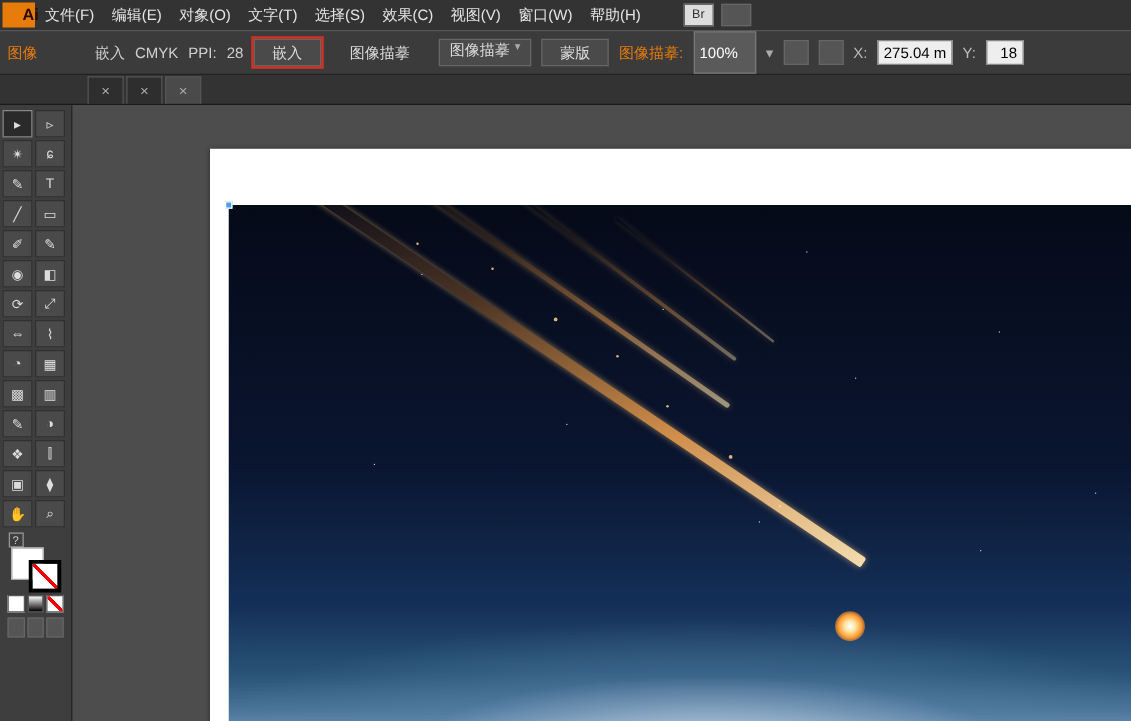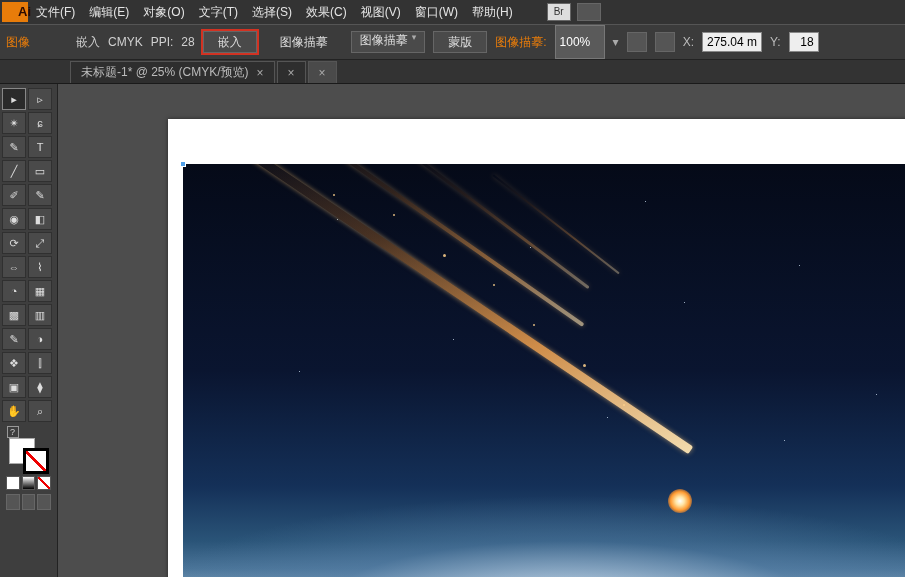--- a/index.html
+++ b/index.html
@@ -100,21 +100,20 @@
   <div class="sep-icon"></div>
   <div class="sep-icon"></div>
   <span class="xy-label">X:</span>
   <input class="num-field" value="275.04 m" style="">
   <span class="xy-label">Y:</span>
   <input class="num-field" style="width: 30px;" value="18">
 </div>
 
 <div class="tabbar">
   <div class="tab">
-    <span>未标题-1* @ 25% (CMYK/预览)</span>
     <span class="close">×</span>
   </div>
   <div class="tab">
     <span class="close">×</span>
   </div>
   <div class="tab active">
     <span class="close">×</span>
   </div>
 </div>
 

